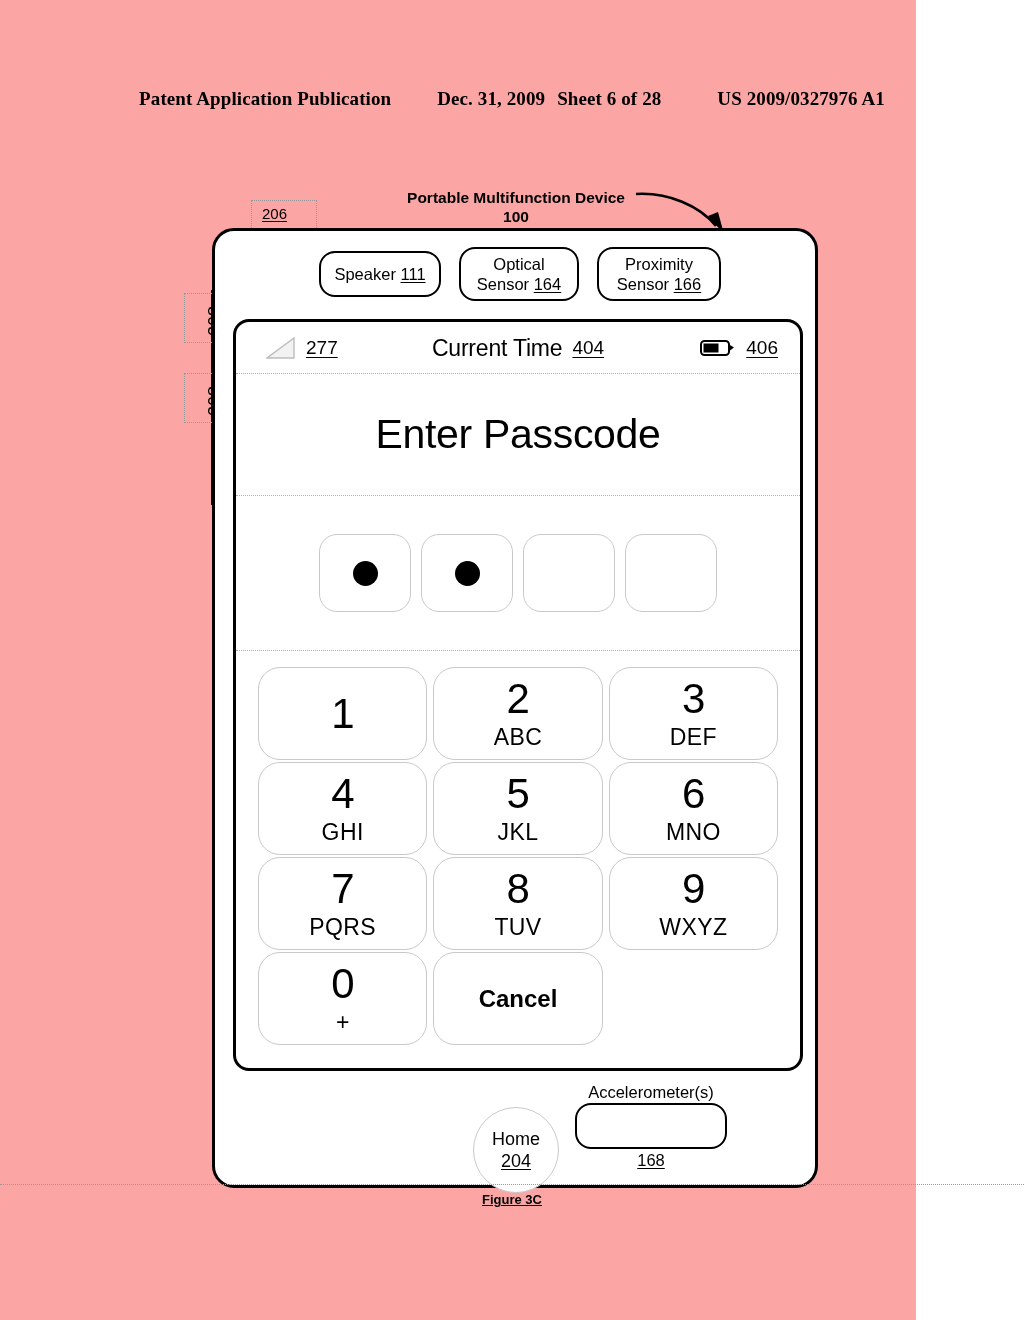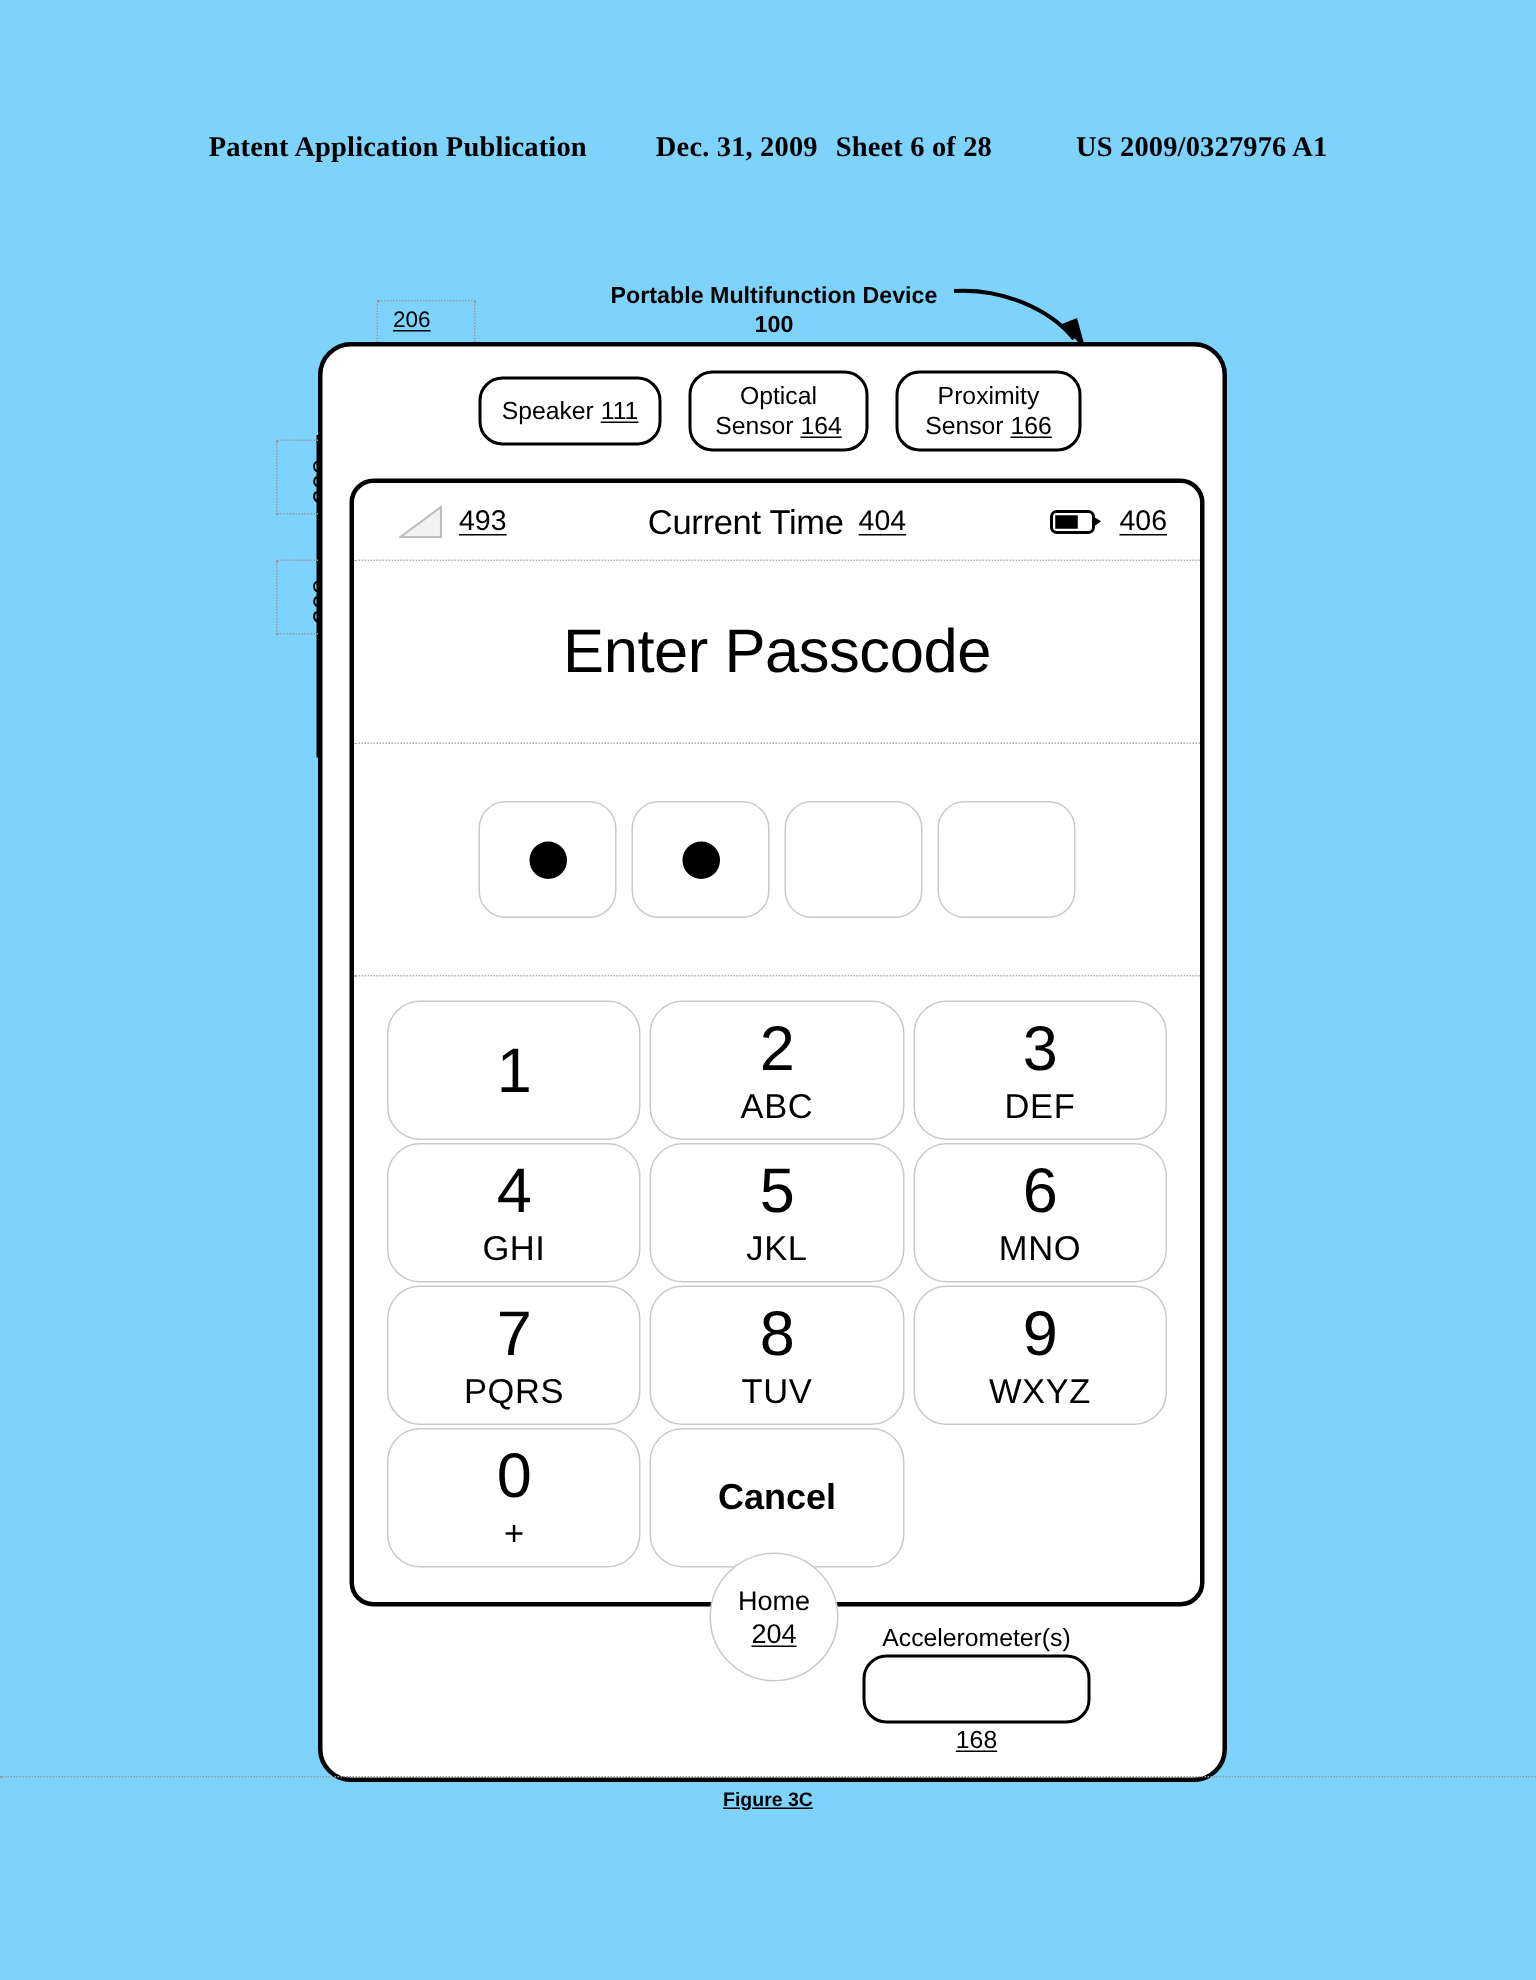--- a/index.html
+++ b/index.html
@@ -6,23 +6,23 @@
   html, body {
     margin: 0; padding: 0;
     width: 1024px; height: 1320px;
     background: #ffffff;
     font-family: "Liberation Sans", sans-serif;
     color: #000000;
     overflow: hidden;
   }
   #page {
     position: relative;
-    width: 1024px;
+    width: 916px;
     height: 1320px;
-    background: #7dd3fc;
+    background: #fca5a5;
   }
 
   
   .pub-header {
     position: absolute;
     top: 88px; left: 0; width: 1024px;
     display: flex;
     justify-content: center;
     align-items: baseline;
     font-family: "Liberation Serif", serif;
@@ -145,21 +145,21 @@
   .pill .u { text-decoration: underline; text-underline-offset: 2px; }
   .pill-speaker   { left: 104px; top: 20px;  width: 122px; height: 46px; }
   .pill-optical   { left: 244px; top: 16px;  width: 120px; height: 54px; }
   .pill-proximity { left: 382px; top: 16px;  width: 124px; height: 54px; }
 
   .pill-microphone  { left: 120px; top: 872px; width: 125px; height: 46px; }
   .pill-accel       { left: 360px; top: 872px; width: 152px; height: 46px; gap: 48px; }
 
   .home-button {
     position: absolute;
-    left: 258px; top: 804px;
+    left: 258px; top: 876px;
     width: 86px; height: 86px;
     border: 1.5px solid #c9c9c9;
     border-radius: 50%;
     background: #fff;
     display: flex;
     flex-direction: column;
     justify-content: center;
     align-items: center;
     font-size: 18px;
     line-height: 22px;
@@ -363,21 +363,21 @@
       </div>
     </div>
 
     <div class="screen">
 
       <div class="statusbar">
         <div class="sb-left">
           <svg class="signal-icon" viewBox="0 0 30 22">
             <polygon points="1,21 28,21 28,1" fill="#f2f2f2" stroke="#bdbdbd" stroke-width="1.4"></polygon>
           </svg>
-          <span class="sb-ref">493</span>
+          <span class="sb-ref">277</span>
         </div>
 
         <div class="sb-center">
           <span class="sb-time">Current Time</span>
           <span class="sb-ref">404</span>
         </div>
 
         <div class="sb-right">
           <svg class="battery-icon" viewBox="0 0 36 20">
             <rect x="1" y="3" width="28" height="14" rx="3.5" fill="#fff" stroke="#000" stroke-width="2"></rect>

